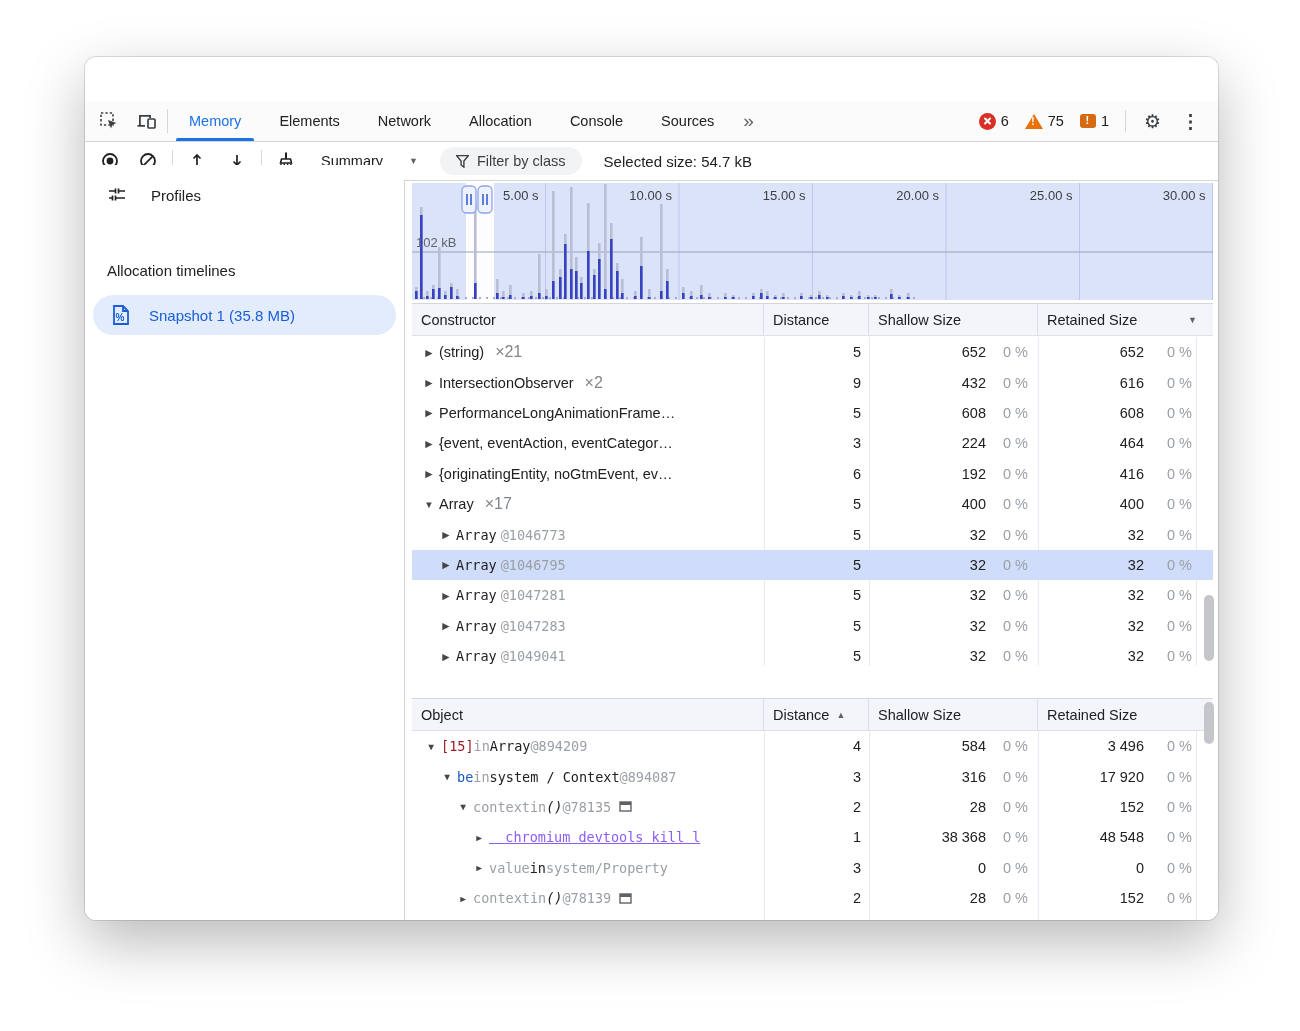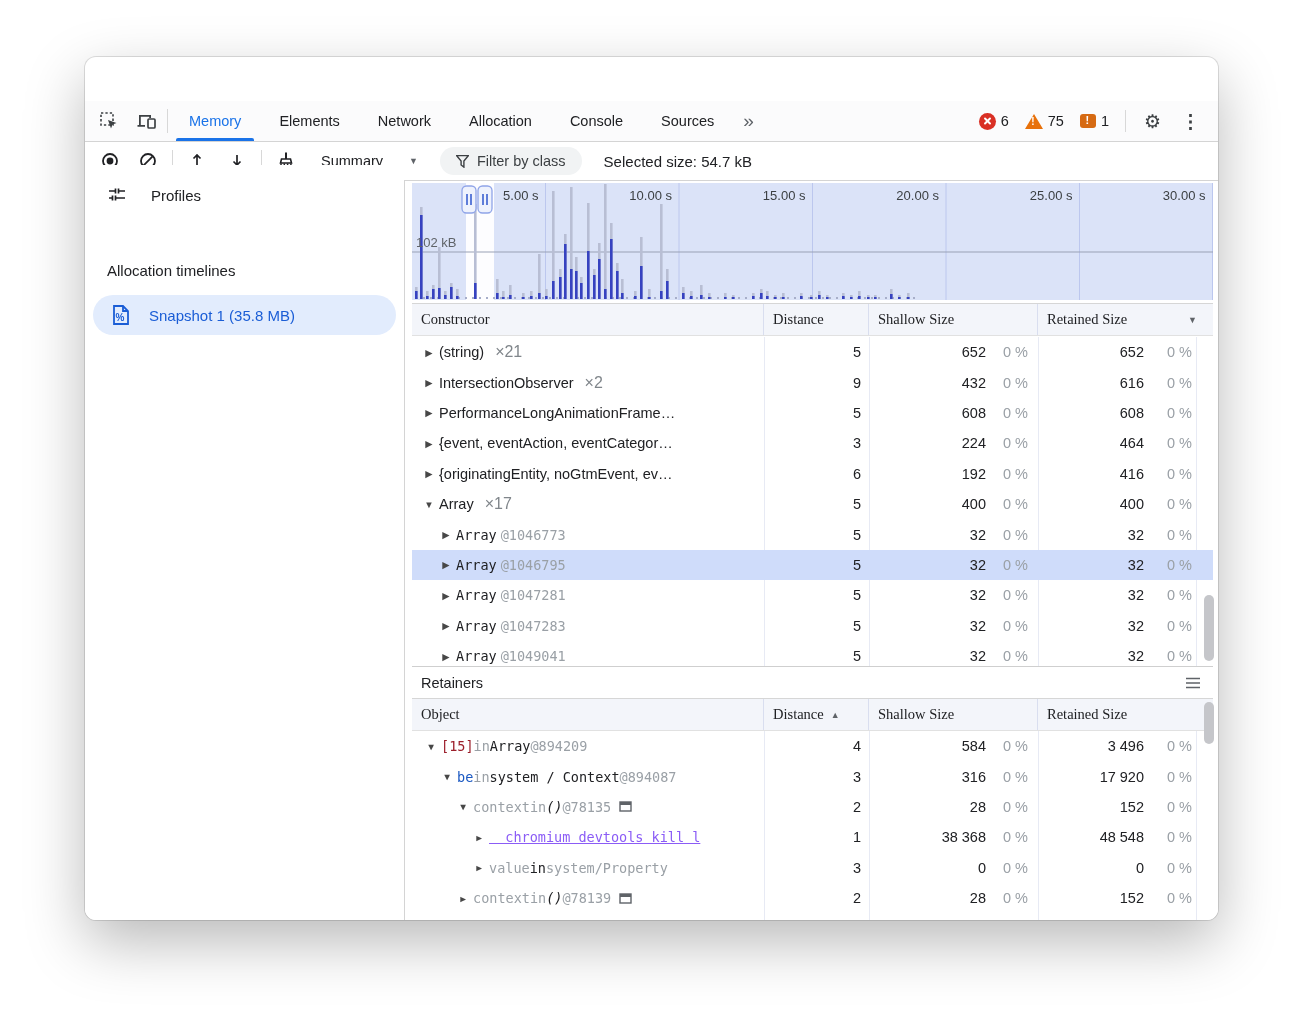--- a/index.html
+++ b/index.html
@@ -53,21 +53,21 @@
   .section-label{position:absolute;left:22px;top:97px;font-size:15px;color:#202124;}
   .snapshot-item{position:absolute;left:8px;top:130px;width:303px;height:40px;background:#e2ecfd;
     border-radius:20px;display:flex;align-items:center;gap:18px;padding-left:18px;box-sizing:border-box;
     font-size:15px;color:#1a5dd6;cursor:pointer;}
   
   .main{position:absolute;left:320px;top:124px;right:0;bottom:0;background:#fff;}
   .timeline{position:absolute;left:7px;top:2px;width:801px;height:117px;cursor:pointer;}
   
   .grid-head{position:absolute;left:7px;width:801px;height:33px;background:#f3f5fa;
     border-top:1px solid #d6d6d6;border-bottom:1px solid #e1e1e1;box-sizing:border-box;display:flex;
-    font-size:14.5px;color:#202124;font-family:Liberation Serif, serif;}
+    font-size:14.5px;color:#202124;}
   .gh-cell{display:flex;align-items:center;padding-left:9px;box-sizing:border-box;border-right:1px solid #d9deef;position:relative;cursor:pointer;}
   .gh-cell:last-child{border-right:none;}
   .sort-arrow{font-size:9px;color:#5f6368;margin-left:7px;}
   .sort-arrow.abs{position:absolute;right:16px;top:11px;}
   .rows-clip{position:absolute;left:7px;width:801px;overflow:hidden;}
   .col-lines{position:absolute;top:0;bottom:0;pointer-events:none;}
   .col-line{position:absolute;top:0;bottom:0;width:1px;background:#e7eaf4;}
   .trow{position:relative;height:30.4px;display:flex;align-items:center;font-size:14.5px;color:#202124;cursor:pointer;}
   .trow.selected{background:#cfdcfa;}
   .c-name{flex:0 0 352px;display:flex;align-items:center;overflow:hidden;white-space:nowrap;box-sizing:border-box;}
@@ -626,26 +626,20 @@
             <span class="c-pct">0 %</span>
   </div>
   <div class="c-size ret">
     <span class="c-num">32</span>
             <span class="c-pct">0 %</span>
   </div>
         </div>
       </div>
     <div class="sb-thumb" style="right:4px;top:414px;height:66px;"></div>
 
-    <div class="ret-bar" style="top:485px;">
-      <span>Retainers</span>
-      <svg class="icon-svg" width="16" height="12" viewBox="0 0 16 12">
-        <path d="M1 1.5 h14 M1 6 h14 M1 10.5 h14" stroke="#5f6368" stroke-width="1.6"></path>
-      </svg>
-    </div>
     <div class="grid-head" style="top:517px;">
       <div class="gh-cell" style="flex:0 0 352px;">
         <span>Object</span>
       </div>
       <div class="gh-cell" style="flex:0 0 105px;">
         <span>Distance</span>
         <span class="sort-arrow">▲</span>
       </div>
       <div class="gh-cell" style="flex:0 0 169px;">
         <span>Shallow Size</span>

